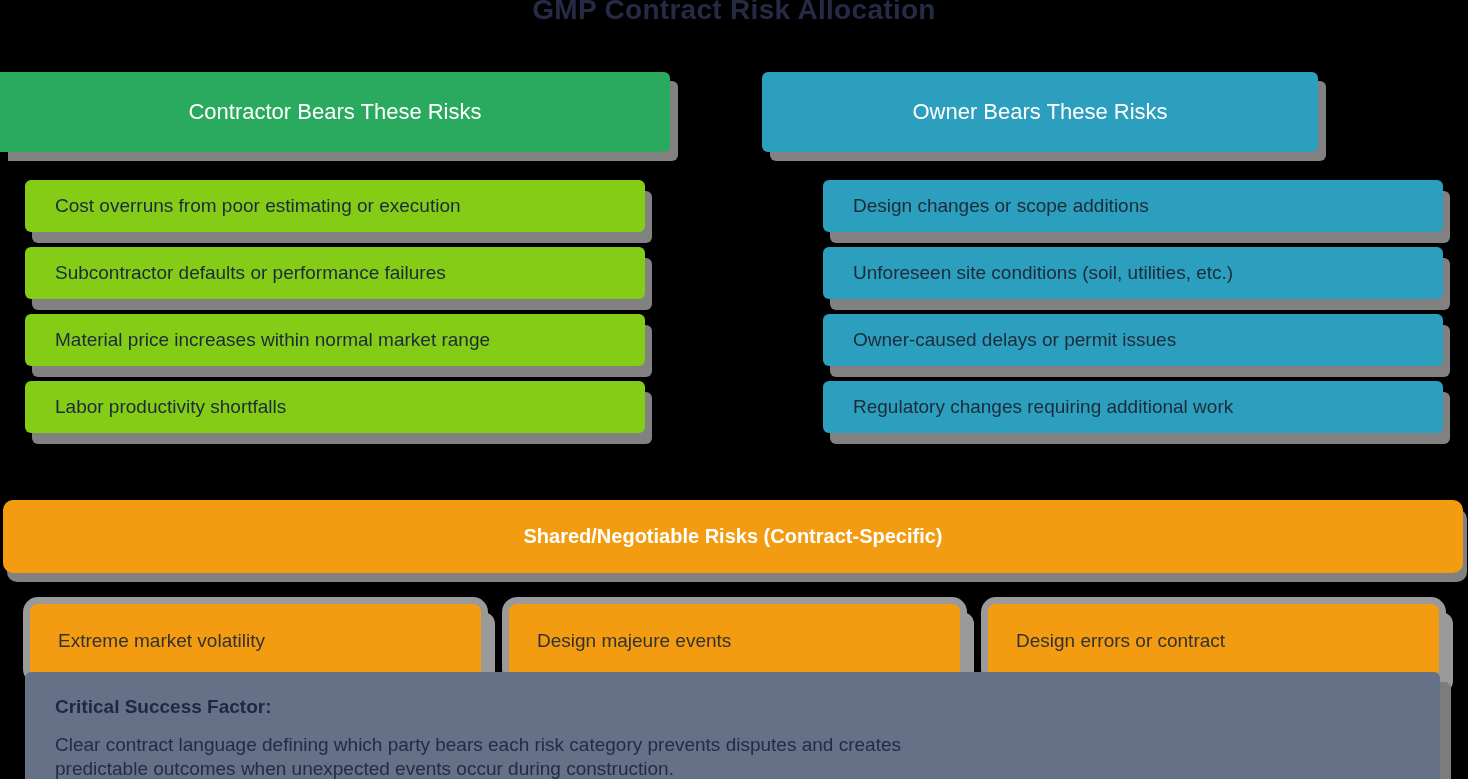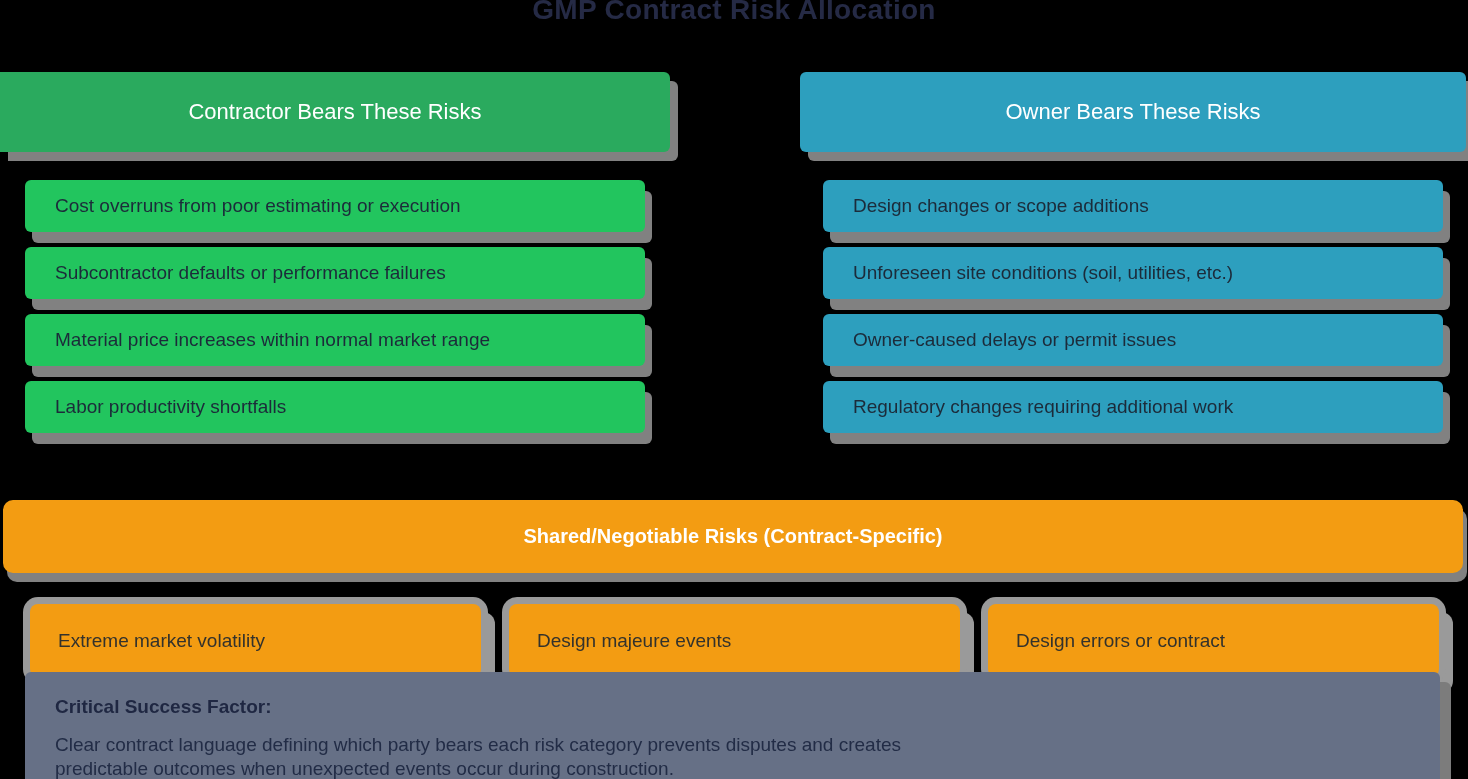--- a/index.html
+++ b/index.html
@@ -17,30 +17,30 @@
     color:#252a45;
     letter-spacing:.3px;
   }
   .hdr{
     position:absolute;top:72px;height:80px;
     display:flex;align-items:center;justify-content:center;
     color:#fff;font-size:22px;font-weight:normal;
     box-shadow:8px 9px 0 #818181;
   }
   .hdr.green{left:0;width:670px;background:#2aaa5e;border-radius:0 6px 6px 0;}
-  .hdr.blue{left:800px;width:666px;background:#2d9fbe;border-radius:6px;}
+  .hdr.blue{left:762px;width:556px;background:#2d9fbe;border-radius:6px;}
   .item{
     position:absolute;width:620px;height:52px;
     display:flex;align-items:center;
     padding-left:30px;box-sizing:border-box;
     font-size:19px;color:#1c2b3a;
     border-radius:6px;
     box-shadow:7px 11px 0 #818181;
   }
-  .item.green{left:25px;background:#22c55e;}
+  .item.green{left:25px;background:#84cc16;}
   .item.blue{left:823px;background:#2d9fbe;}
   .r0{top:180px}.r1{top:247px}.r2{top:314px}.r3{top:381px}
   .shared-hdr{
     position:absolute;left:3px;top:500px;width:1460px;height:73px;
     background:#f39c12;border-radius:10px;
     display:flex;align-items:center;justify-content:center;
     color:#fff;font-size:20px;font-weight:bold;
     box-shadow:4px 9px 0 #818181;
     box-sizing:border-box;
   }

